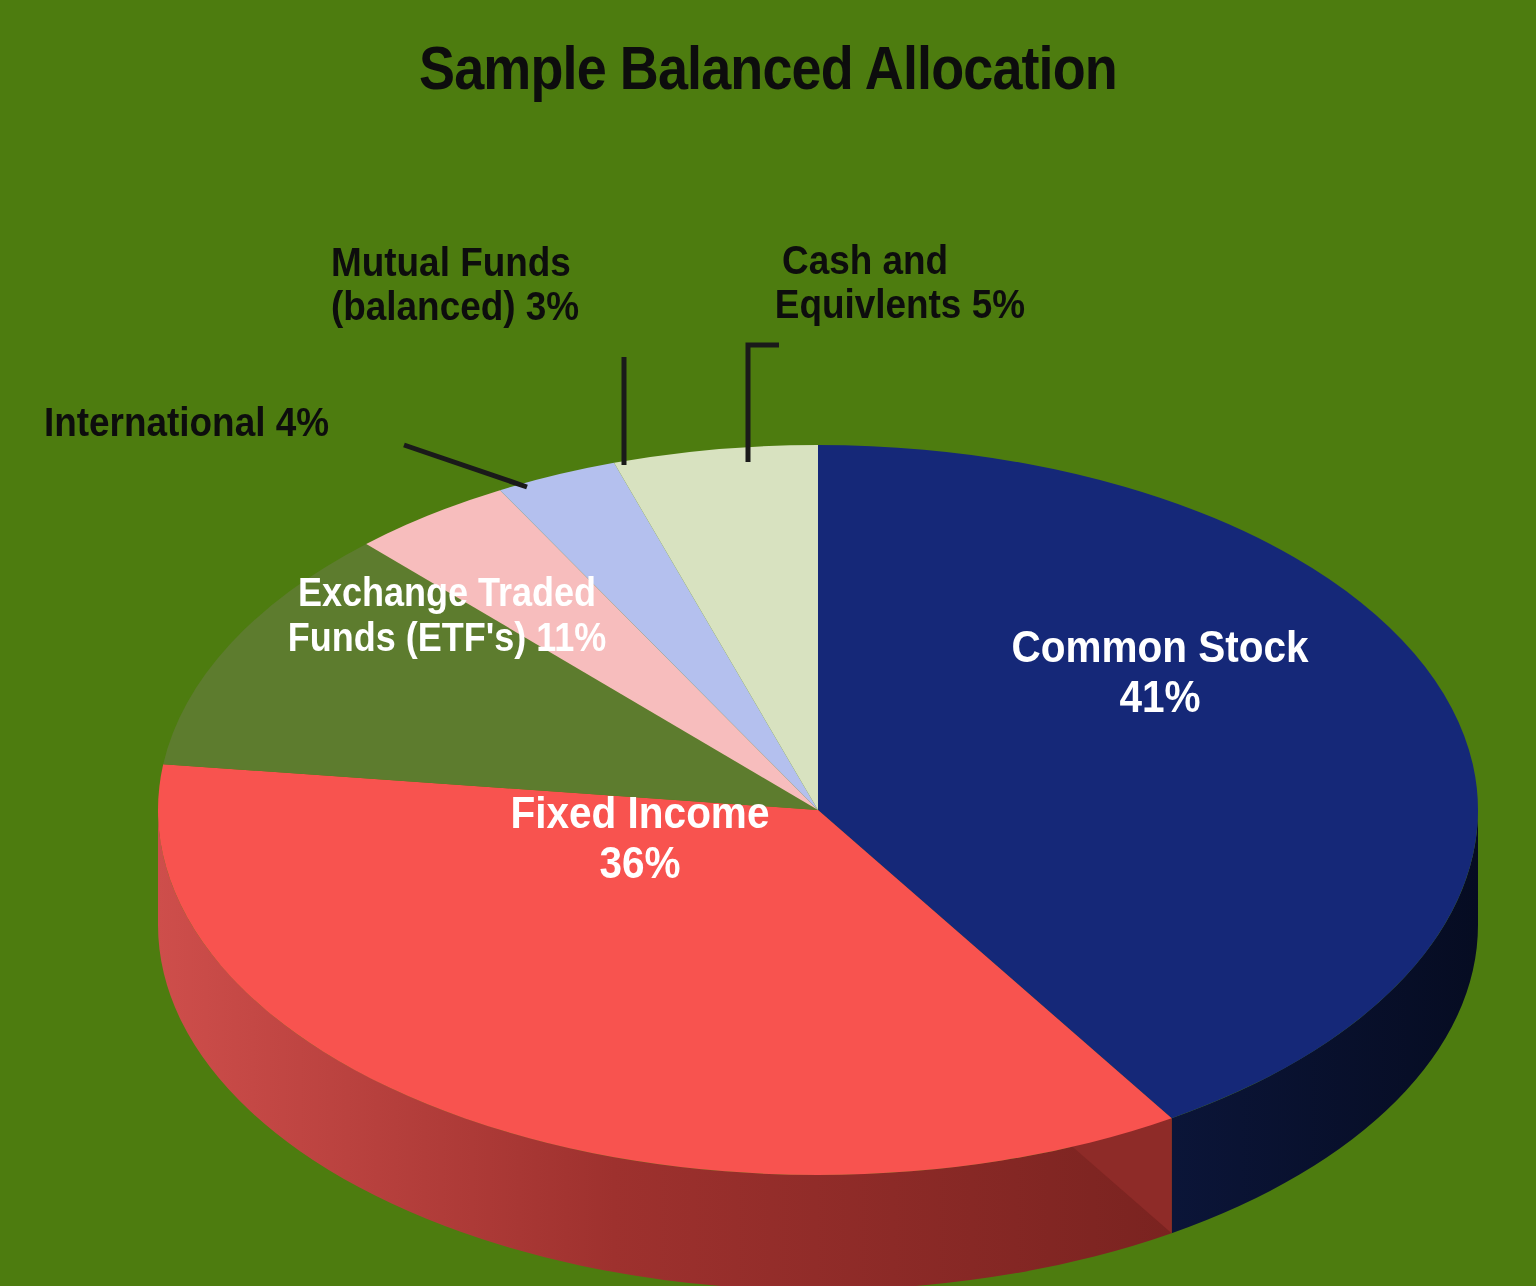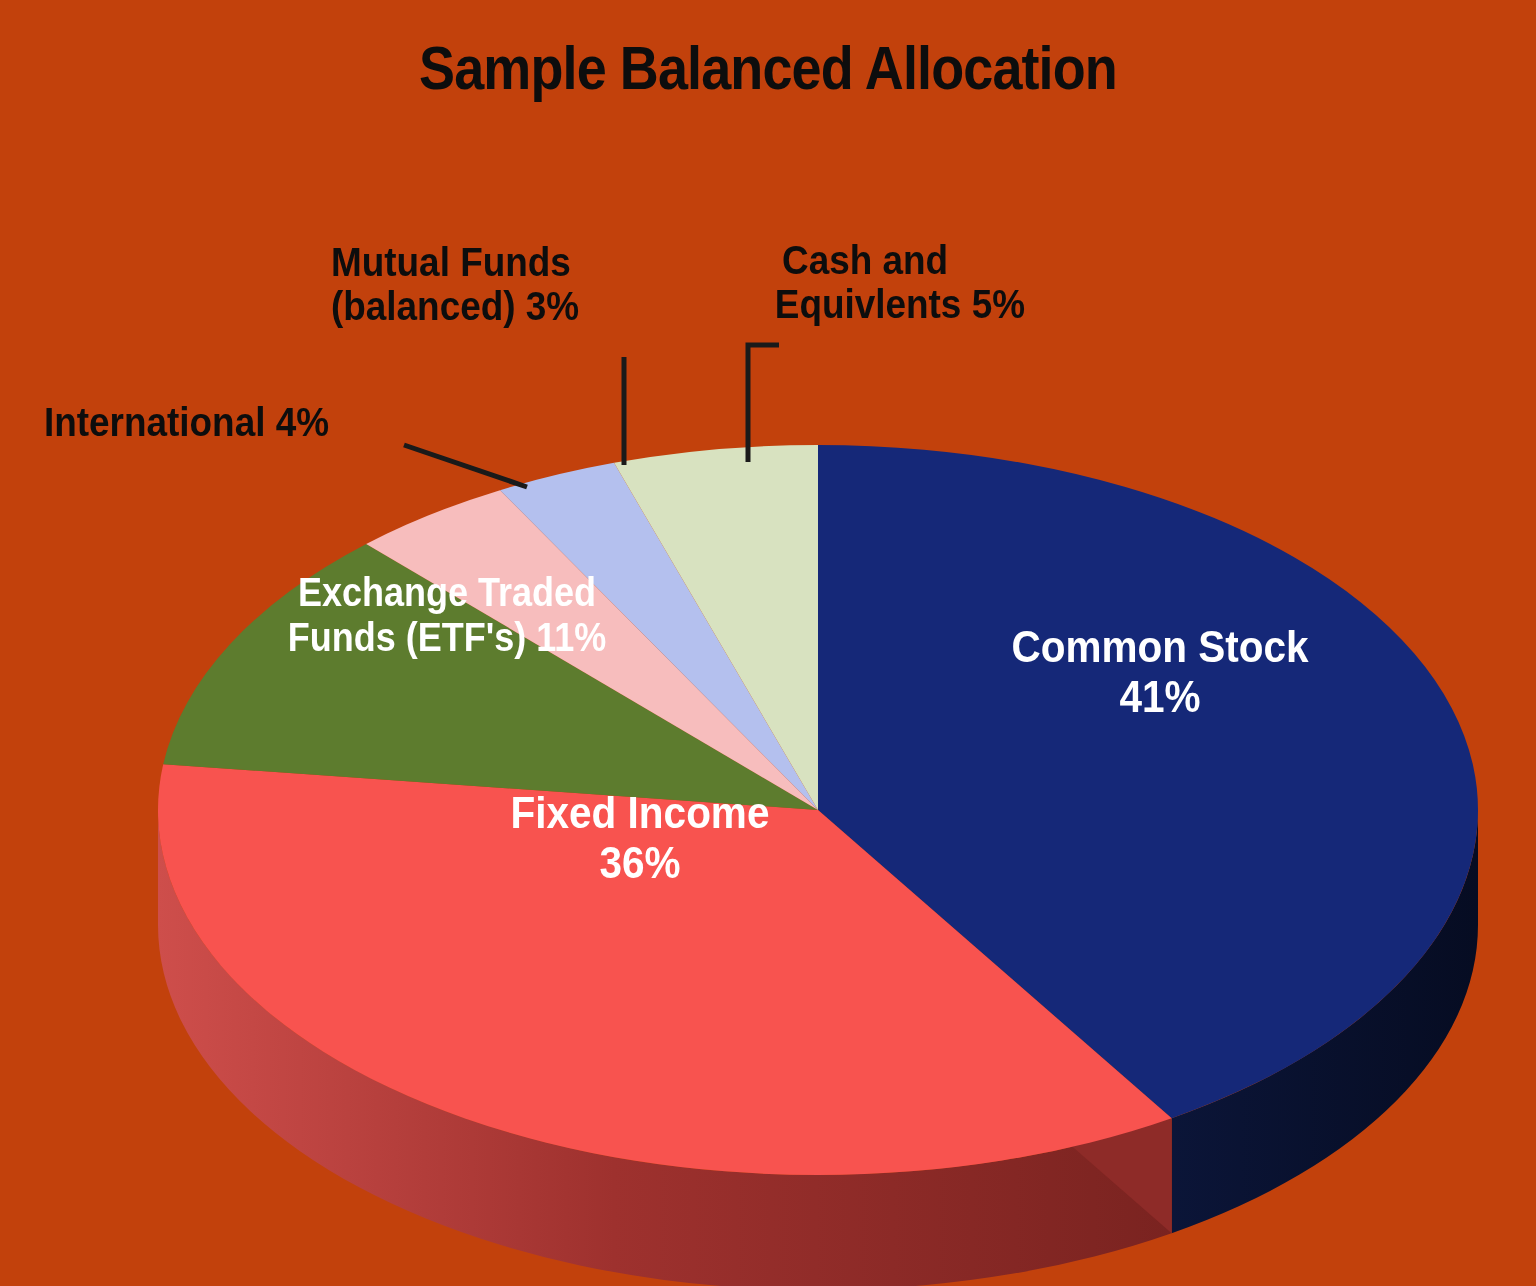--- a/index.html
+++ b/index.html
@@ -1,18 +1,18 @@
 <!DOCTYPE html>
 <html><head>
 <meta charset="utf-8">
 <style>
   html,body{margin:0;padding:0;background:#ffffff;}
   body{width:1536px;height:1286px;overflow:hidden;
        font-family:"Liberation Sans","DejaVu Sans",sans-serif;}
-  #stage{position:relative;width:1536px;height:1286px;background:#c2410c;}
+  #stage{position:relative;width:1536px;height:1286px;background:#4d7c0f;}
 
   #chart-title{
     position:absolute;left:0;top:32px;width:1536px;text-align:center;
     font-size:62px;font-weight:bold;color:#0d0d0d;
     letter-spacing:-1px;
     transform:scaleX(0.87);transform-origin:50% 0;
     white-space:nowrap;
   }
 
   svg#pie{position:absolute;left:0;top:0;width:1536px;height:1286px;}

